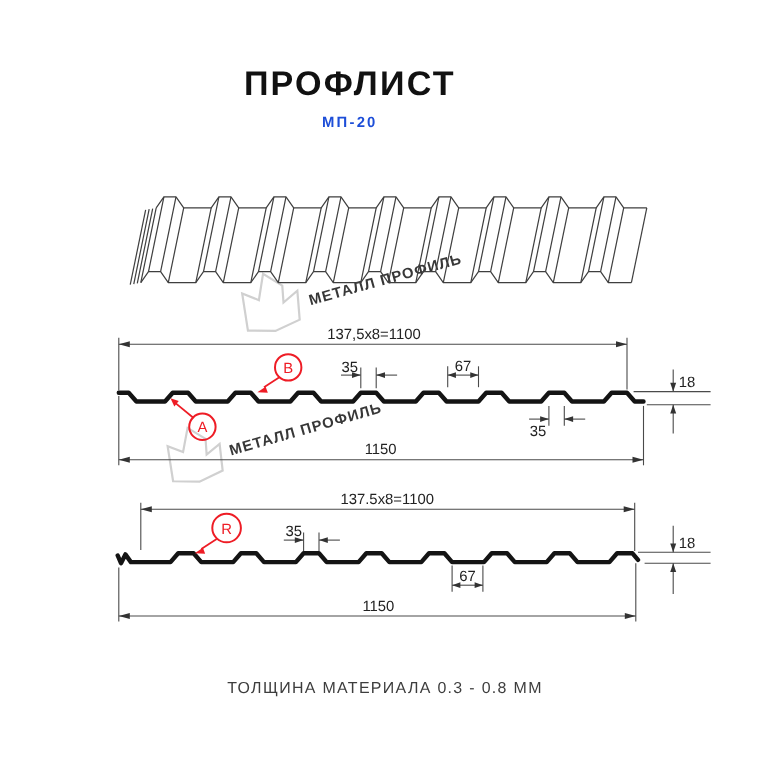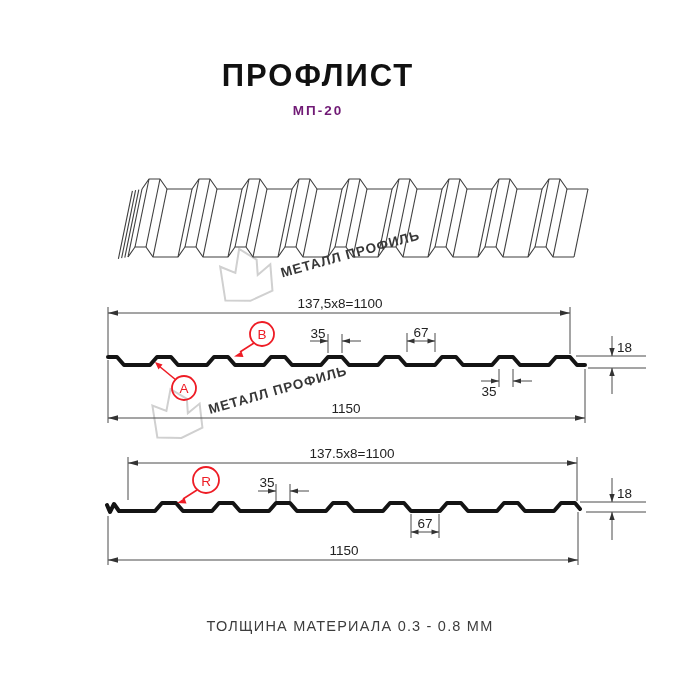--- a/index.html
+++ b/index.html
@@ -1,20 +1,20 @@
 <!DOCTYPE html>
 <html><head>
 <meta charset="utf-8">
 <style>
   html,body{margin:0;padding:0;}
   .page{position:relative;width:700px;height:700px;background:#ffffff;overflow:hidden;
         font-family:"Liberation Sans",sans-serif;}
   .hdr{position:absolute;left:0;top:60px;width:636px;text-align:center;}
   .title{font-size:31px;font-weight:bold;letter-spacing:2px;color:#111;line-height:1;}
-  .subtitle{margin-top:12px;font-size:13.5px;font-weight:bold;letter-spacing:2px;color:#701a75;}
+  .subtitle{margin-top:12px;font-size:13.5px;font-weight:bold;letter-spacing:2px;color:#1d4ed8;}
   .ftr{position:absolute;left:0;top:618px;width:700px;text-align:center;
        font-size:14.5px;letter-spacing:1.2px;color:#3d3d3d;}
   svg{position:absolute;left:0;top:0;}
   svg text{font-family:"Liberation Sans",sans-serif;fill:#222;font-size:13.5px;}
   text.wm{font-weight:bold;letter-spacing:1px;}
   text.red{fill:#ee1c25;}
 </style>
 </head>
 <body>
 

